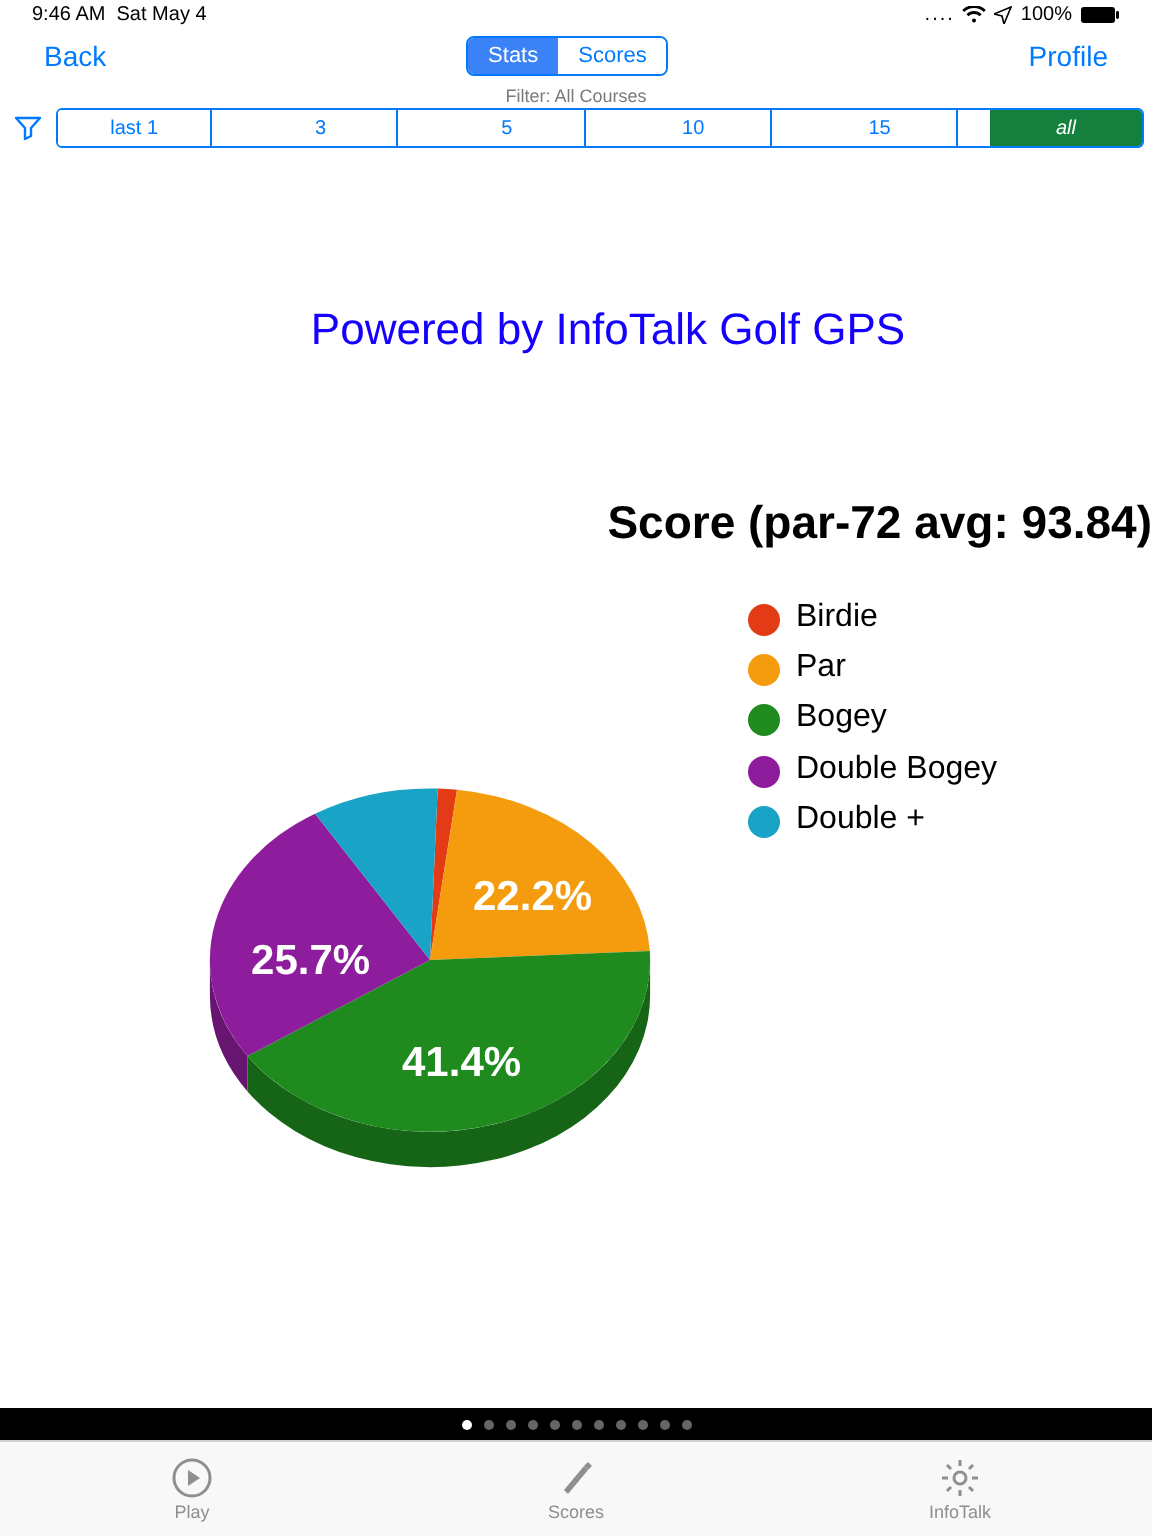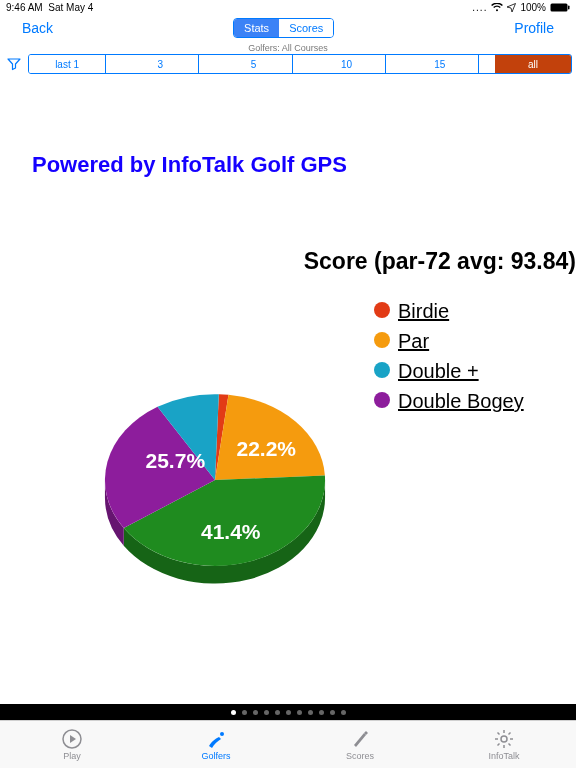--- a/index.html
+++ b/index.html
@@ -1,49 +1,49 @@
 <!DOCTYPE html>
 <html><head>
 <meta charset="utf-8">
 <style>
   * { box-sizing: border-box; margin: 0; padding: 0; }
   html, body { width: 576px; height: 768px; font-family: -apple-system, "Helvetica Neue", Arial, sans-serif; background: #fff; overflow: hidden; }
 
   
-  .status-bar { display: flex; justify-content: space-between; align-items: center; font-size: 10px; height: 14px; padding: 0 6px; color: #000; }
+  .status-bar { display: flex; justify-content: space-between; align-items: center; font-size: 10px; height: 14px; padding: 0 16px; color: #000; }
   .status-left { font-weight: 500; }
   .status-right { display: flex; align-items: center; gap: 4px; }
   .status-right .dots { letter-spacing: 1px; }
   .wifi-icon svg, .loc-icon svg, .batt-icon svg { display: block; }
 
   
   .nav-bar { display: flex; justify-content: space-between; align-items: center; height: 28px; padding: 0 22px; }
   .nav-btn { color: #007aff; font-size: 14px; background: none; border: none; cursor: pointer; }
   .seg-control { display: flex; border: 1px solid #007aff; border-radius: 4px; overflow: hidden; height: 20px; }
   .seg { font-size: 11px; padding: 0 10px; display: flex; align-items: center; cursor: pointer; color: #007aff; background: #fff; }
   .seg.active { background: #3b82f6; color: #fff; }
 
   
   .filter-label-row { text-align: center; font-size: 9px; color: #7a7a7a; height: 12px; line-height: 12px; }
   .filter-row { display: flex; align-items: stretch; height: 20px; padding: 0 4px 0 0; }
   .funnel { width: 28px; display: flex; align-items: center; justify-content: center; color: #007aff; }
   .filter-seg { display: flex; flex: 1; border: 1px solid #007aff; border-radius: 3px; overflow: hidden; gap: 16px; }
   .fopt { flex: 1; display: flex; align-items: center; justify-content: center; font-size: 10px; color: #007aff; background: #fff; border-right: 1px solid #007aff; cursor: pointer; }
   .fopt:last-child { border-right: none; }
-  .fopt.active { background: #c2410c; color: #fff; }
+  .fopt.active { background: #15803d; color: #fff; font-style: italic; }
 
   
   .main { position: relative; width: 100%; }
-  .powered { color: #1500ff; font-size: 22px; text-align: left; margin-top: 78px; font-weight: 700; padding-left: 32px; }
+  .powered { color: #1500ff; font-size: 22px; text-align: center; margin-top: 78px; font-weight: 400; padding-left: 32px; }
   .score-title { color: #000; font-size: 23px; font-weight: 700; text-align: right; margin-top: 70px; }
 
   .chart-wrap { position: relative; margin-top: 24px; height: 300px; }
   .pie { position: absolute; left: 100px; top: 70px; width: 230px; height: 226px; }
   .legend { position: absolute; right: 42px; top: 0; width: 160px; }
-  .legend-item { display: flex; align-items: flex-start; gap: 8px; font-size: 20px; line-height: 1.2; margin-bottom: 6px; text-decoration: underline; }
+  .legend-item { display: flex; align-items: flex-start; gap: 8px; font-size: 16px; line-height: 1.2; margin-bottom: 6px; }
   .swatch { width: 16px; height: 16px; border-radius: 50%; flex-shrink: 0; margin-top: 3px; }
   .slice-label { position: absolute; color: #fff; font-size: 21px; font-weight: 700; pointer-events: none; }
 
   
   .page-strip { position: absolute; left: 0; right: 0; bottom: 48px; height: 16px; background: #000; display: flex; align-items: center; justify-content: center; gap: 6px; }
   .pdot { width: 5px; height: 5px; border-radius: 50%; background: #666; }
   .pdot.active { background: #fff; }
 
   
   .tab-bar { position: absolute; left: 0; right: 0; bottom: 0; height: 48px; border-top: 1px solid #d0d0d0; display: flex; background: #f8f8f8; }
@@ -83,21 +83,21 @@
 
 <div class="nav-bar">
   <button class="nav-btn">Back</button>
   <div class="seg-control">
     <div class="seg active">Stats</div>
     <div class="seg">Scores</div>
   </div>
   <button class="nav-btn">Profile</button>
 </div>
 
-<div class="filter-label-row">Golfers: All Courses</div>
+<div class="filter-label-row">Filter: All Courses</div>
 
 <div class="filter-row">
   <div class="funnel">
     <svg width="14" height="14" viewBox="0 0 14 14">
         <path d="M1 2h12l-4.5 5v4l-3 1.5V7z" fill="none" stroke="#007aff" stroke-width="1.2" stroke-linejoin="round"></path>
       </svg>
   </div>
   <div class="filter-seg" id="filter-seg">
       <div class="fopt">last 1</div>
       <div class="fopt">3</div>
@@ -125,32 +125,36 @@
     <div class="legend" id="legend">
         <div class="legend-item">
           <div class="swatch" style="background: rgb(226, 59, 22);"></div>
           <div>Birdie</div>
         </div>
         <div class="legend-item">
           <div class="swatch" style="background: rgb(245, 155, 14);"></div>
           <div>Par</div>
         </div>
         <div class="legend-item">
-          <div class="swatch" style="background: rgb(25, 163, 198);"></div>
-          <div>Double +</div>
+          <div class="swatch" style="background: rgb(31, 139, 31);"></div>
+          <div>Bogey</div>
         </div>
         <div class="legend-item">
           <div class="swatch" style="background: rgb(141, 29, 156);"></div>
           <div>Double Bogey</div>
         </div>
+        <div class="legend-item">
+          <div class="swatch" style="background: rgb(25, 163, 198);"></div>
+          <div>Double +</div>
+        </div>
       </div>
     <div id="slice-labels">
         <div class="slice-label" style="left: 236.509px; top: 138.444px;">22.2%</div>
         <div class="slice-label" style="left: 201px; top: 221.045px;">41.4%</div>
-        <div class="slice-label" style="left: 125.521px; top: 150px; margin-left: 20px;">25.7%</div>
+        <div class="slice-label" style="left: 125.521px; top: 170px;">25.7%</div>
       </div>
   </div>
 </div>
 
 <div class="page-strip" id="page-strip">
     <div class="pdot active"></div>
     <div class="pdot"></div>
     <div class="pdot"></div>
     <div class="pdot"></div>
     <div class="pdot"></div>
@@ -165,29 +169,20 @@
 <div class="tab-bar" id="tab-bar">
     <div class="tab">
       <div class="ticon">
         <svg width="22" height="22" viewBox="0 0 22 22">
           <circle cx="11" cy="11" r="9" fill="none" stroke="#8e8e93" stroke-width="1.5"></circle>
           <path d="M9 7l6 4-6 4z" fill="#8e8e93"></path>
         </svg>
       </div>
       <div class="tlabel">Play</div>
     </div>
-    <div class="tab active">
-      <div class="ticon">
-        <svg width="22" height="22" viewBox="0 0 22 22">
-          <path d="M4 18c3-5 6-7 10-9l2 2c-3 2-7 5-9 9z" fill="#007aff"></path>
-          <circle cx="17" cy="6" r="2" fill="#007aff"></circle>
-        </svg>
-      </div>
-      <div class="tlabel">Golfers</div>
-    </div>
     <div class="tab">
       <div class="ticon">
         <svg width="22" height="22" viewBox="0 0 22 22">
           <path d="M5 17L15 5l2 2L7 19z" fill="#8e8e93"></path>
           <path d="M15 5l2-2 2 2-2 2z" fill="#8e8e93"></path>
         </svg>
       </div>
       <div class="tlabel">Scores</div>
     </div>
     <div class="tab">

